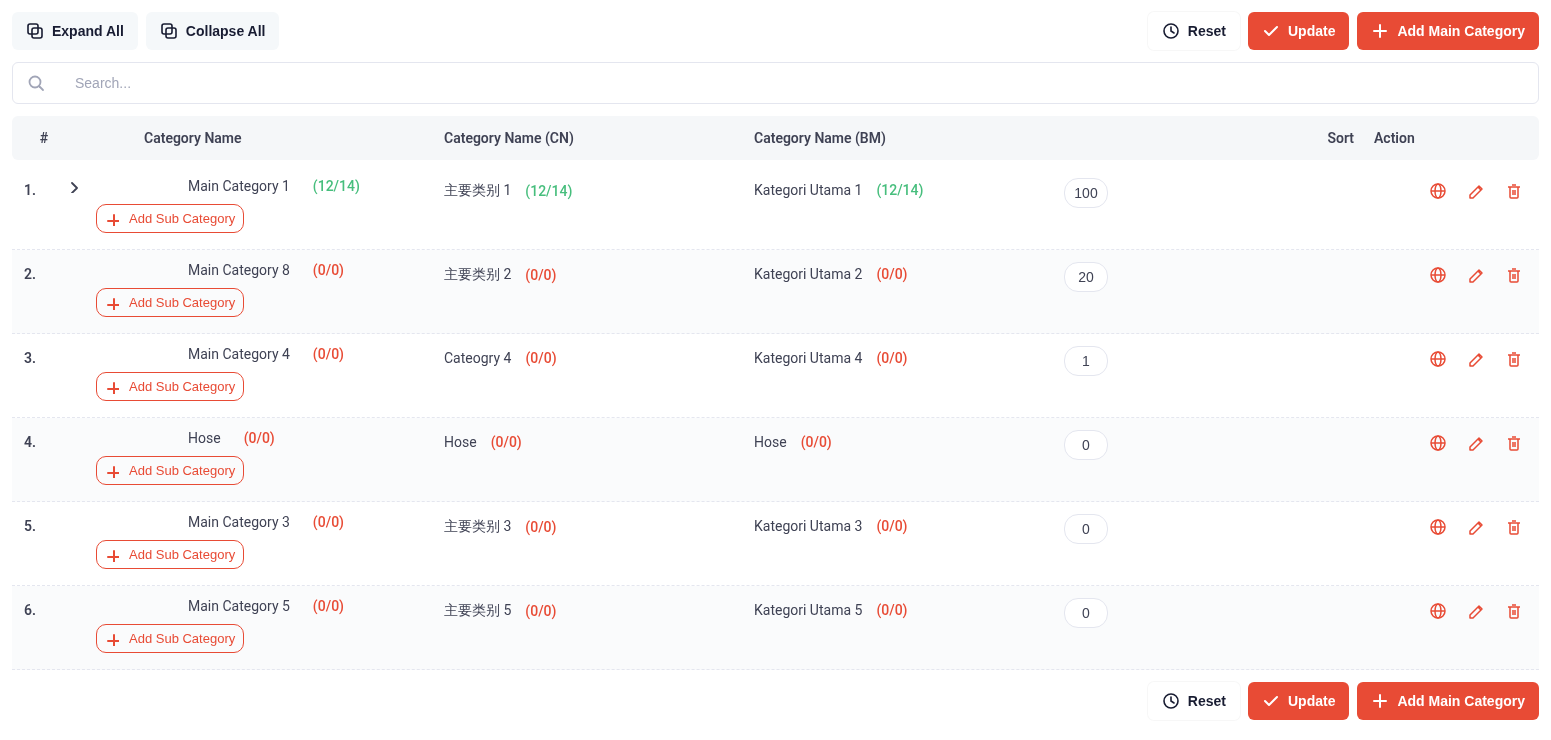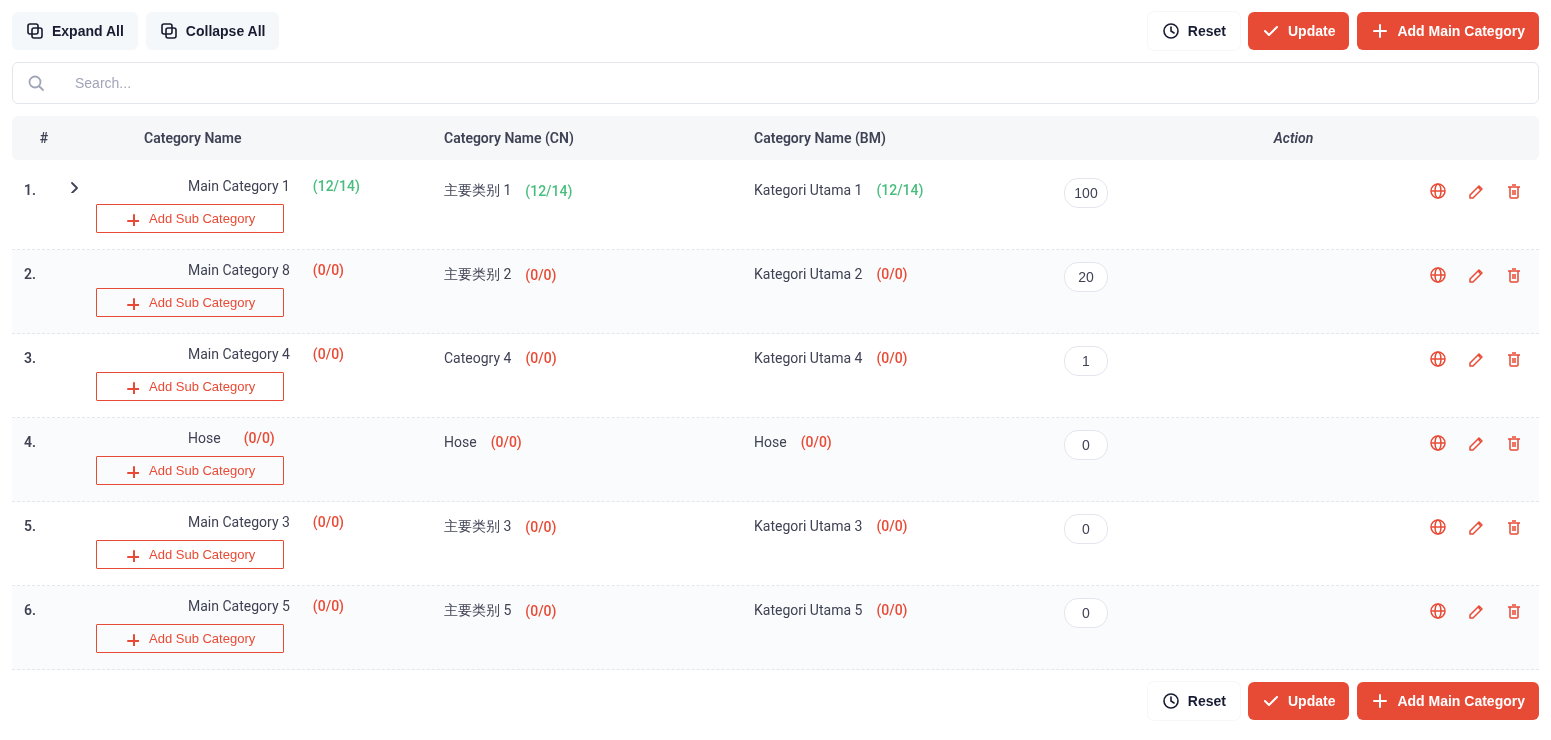--- a/index.html
+++ b/index.html
@@ -72,21 +72,21 @@
     font-weight: 600;
     color: #3f4254;
     font-size: 14px;
     margin-bottom: 6px;
   }
   .col-num { width: 40px; text-align: center; }
   .col-name { width: 380px; padding-left: 80px; }
   .col-cn { width: 310px; }
   .col-bm { width: 310px; }
   .col-sort { width: 310px; text-align: right; padding-right: 20px;}
-  .col-action { flex: 1; text-align: center; padding-right: 4px; font-style: italic;}
+  .col-action { flex: 1; text-align: left; padding-right: 4px;}
 
   .row {
     display: flex;
     align-items: flex-start;
     padding: 12px 12px 16px 12px;
     border-bottom: 1px dashed #e4e6ef;
   }
   .row:nth-child(even) { background: #fafbfc; }
   .row-num {
     width: 40px;
@@ -116,22 +116,22 @@
   .counts-green { color: #47be7d; }
   .counts-red  { color: #e84b35; }
 
   .add-sub-btn {
     display: inline-flex;
     align-items: center;
     gap: 10px;
     border: 1px solid #e84b35;
     color: #e84b35;
     background: transparent;
-    padding: 6px 28px;
-    border-radius: 1px;
+    padding: 6px 8px;
+    border-radius: 10px;
     font-size: 13px;
     font-weight: 500;
     cursor: pointer;
     margin-left: 32px;
     width: fit-content;
   }
   .add-sub-btn svg { stroke: #e84b35; fill: none; }
 
   .row-cn, .row-bm {
     display: flex;
@@ -264,20 +264,21 @@
       <use href="#icon-search"></use>
     </svg>
   <input class="search-input" placeholder="Search..." style="">
 </div>
 
 <div class="table-header">
   <div class="col-num">#</div>
   <div class="col-name">Category Name</div>
   <div class="col-cn">Category Name (CN)</div>
   <div class="col-bm">Category Name (BM)</div>
+  <div class="col-sort">Sort</div>
   <div class="col-action">Action</div>
 </div>
 
 <div id="rows-container">
     <div class="row">
     <div class="row-num">1.</div>
     <div class="row-name-block">
       <div class="row-name-line">
         <span class="chevron-slot">
             <svg width="14" height="14">

